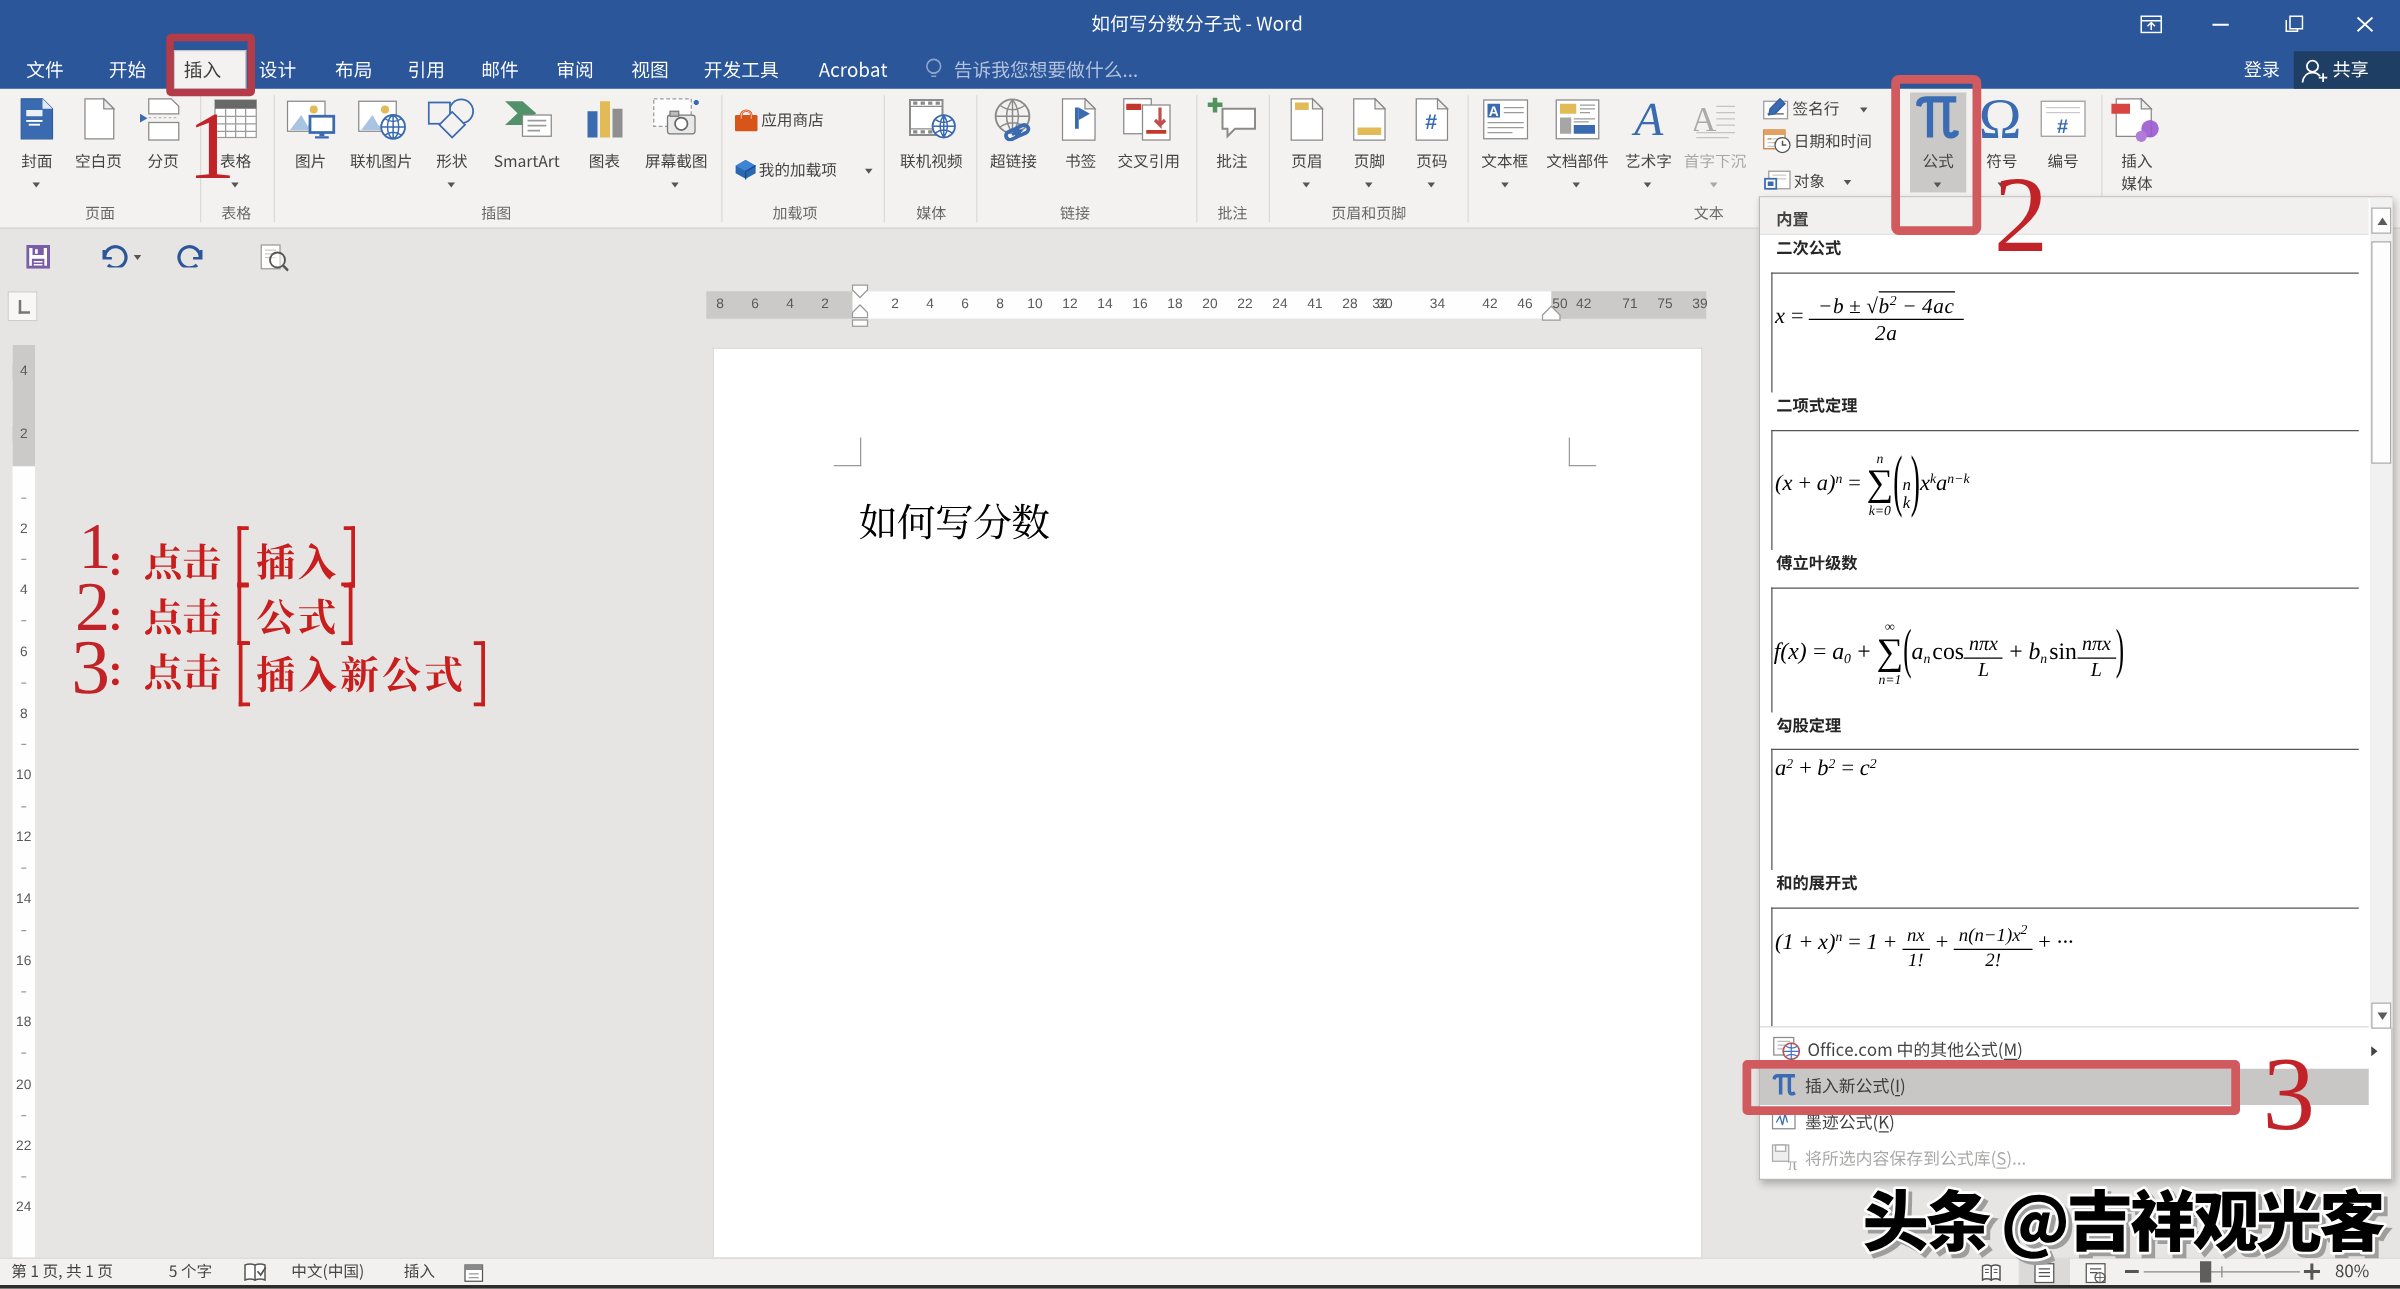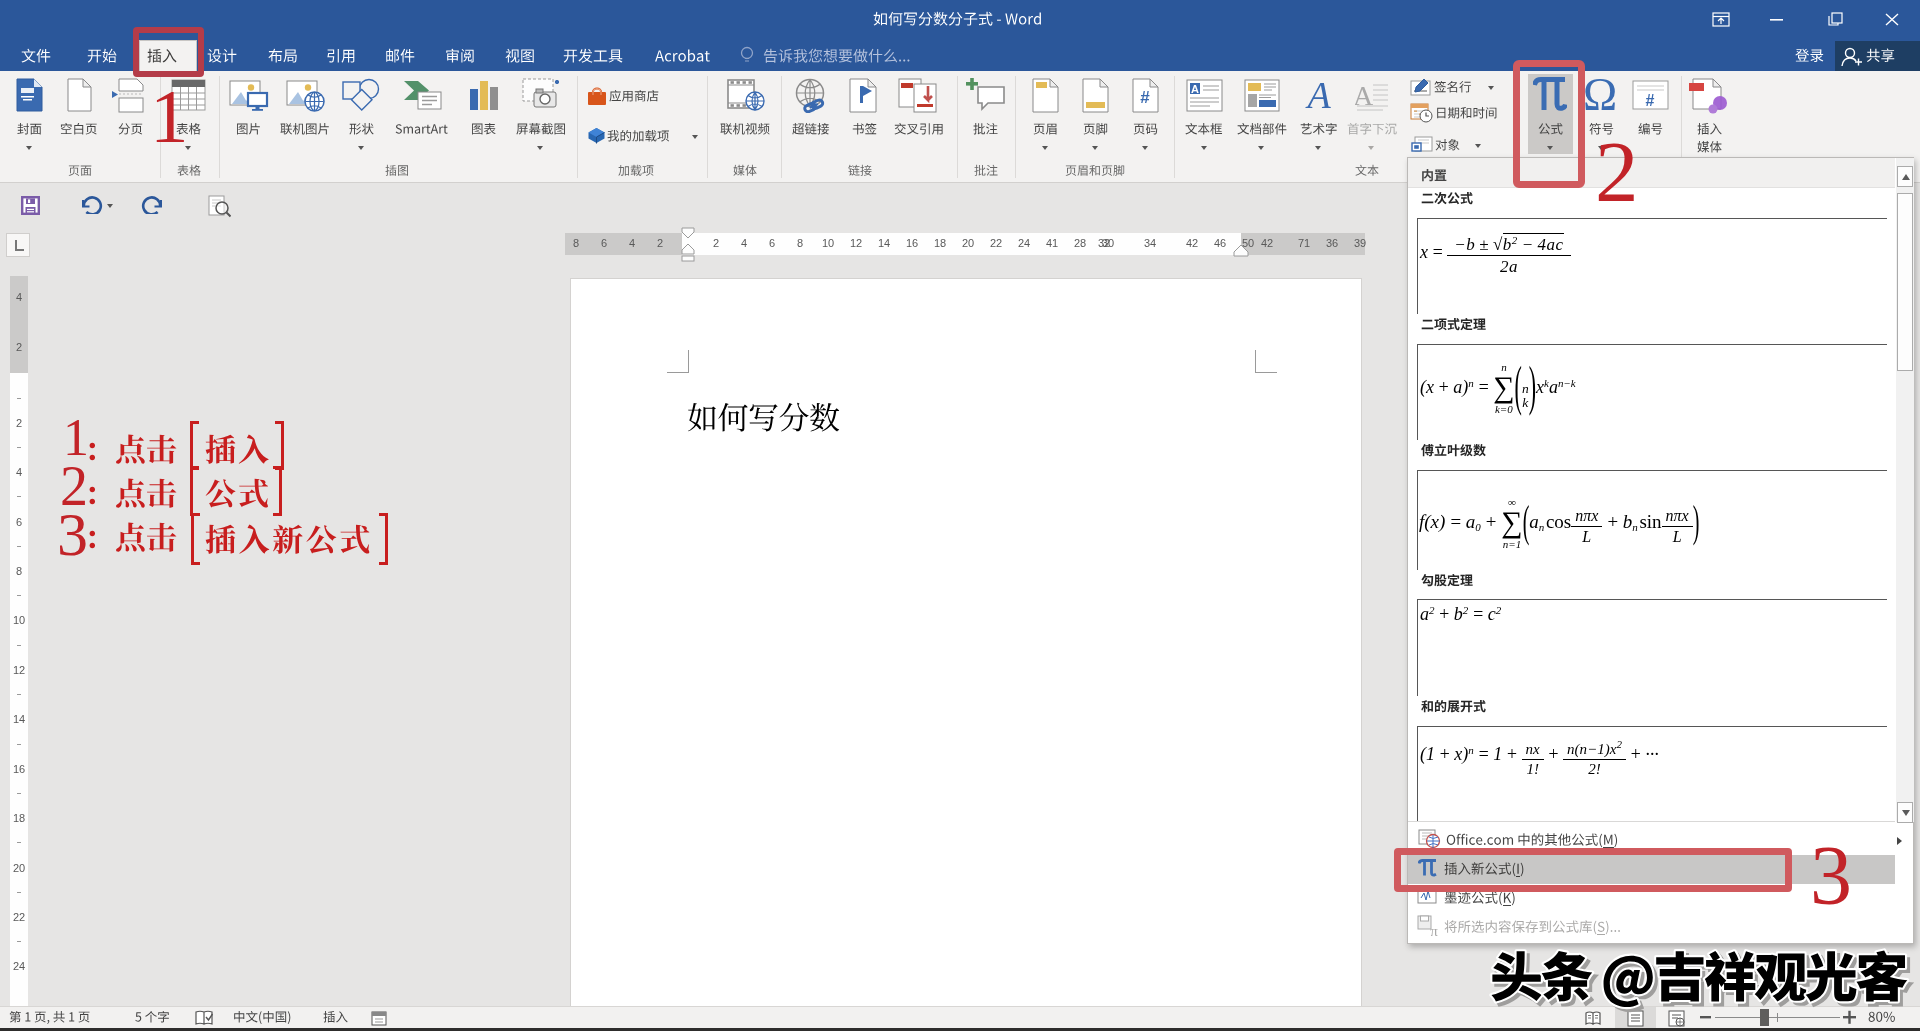--- a/index.html
+++ b/index.html
@@ -331,21 +331,21 @@
     <div class="rnum" style="left:477px">41</div>
     <div class="rnum" style="left:505px">28</div>
     <div class="rnum" style="left:533px">30</div>
     <div class="rnum" style="left:529px">32</div>
     <div class="rnum" style="left:575px">34</div>
     <div class="rnum" style="left:617px">42</div>
     <div class="rnum" style="left:645px">46</div>
     <div class="rnum" style="left:673px">50</div>
     <div class="rnum" style="left:692px">42</div>
     <div class="rnum" style="left:729px">71</div>
-    <div class="rnum" style="left:757px">36</div>
+    <div class="rnum" style="left:757px">75</div>
     <div class="rnum" style="left:785px">39</div>
 </div>
 <div id="vruler">
 <div class="dark"></div>
 <div class="vnum" style="top:15px;background:#cbcac9">4</div>
     <div class="vnum" style="top:65px;background:#cbcac9">2</div>
     <div class="vnum" style="top:141px">2</div>
     <div class="vnum" style="top:190px">4</div>
     <div class="vnum" style="top:240px">6</div>
     <div class="vnum" style="top:289px">8</div>

